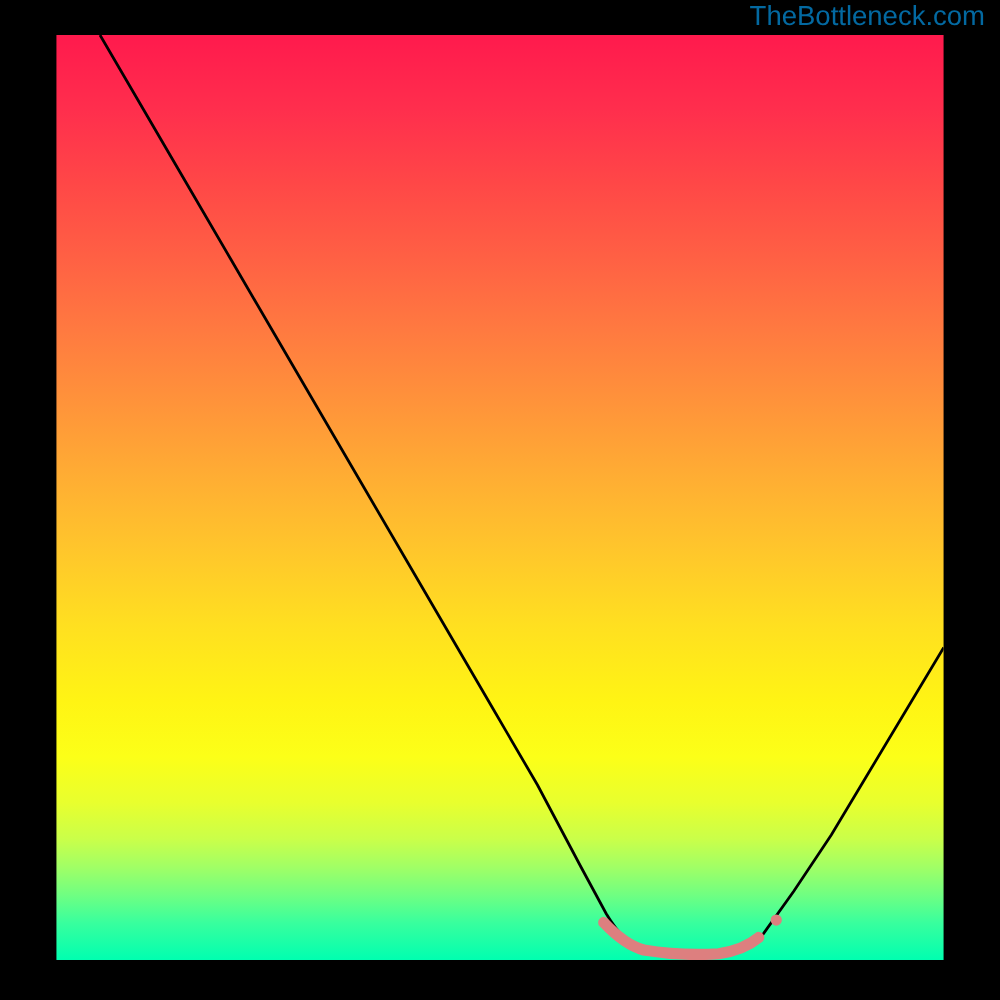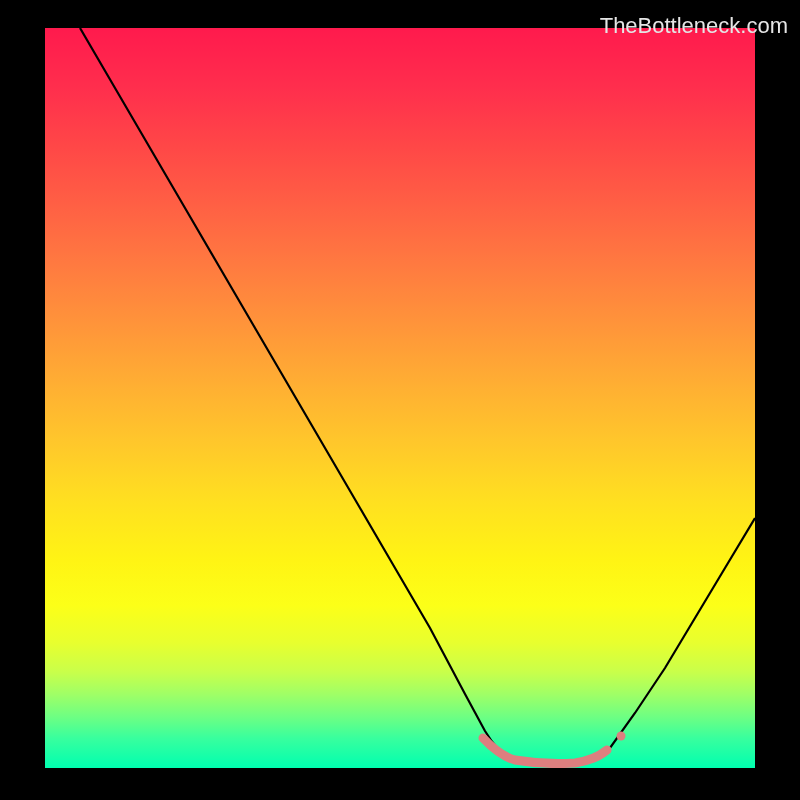--- a/index.html
+++ b/index.html
@@ -5,23 +5,23 @@
   * { margin: 0; padding: 0; box-sizing: border-box; }
   body {
     width: 800px;
     height: 800px;
     background: #000;
     position: relative;
     font-family: Arial, sans-serif;
   }
   .watermark {
     position: absolute;
-    top: 13px;
+    top: 0;
     right: 12px;
-    color: #e5e5e5;
+    color: #0369a1;
     font-size: 22px;
     font-weight: 500;
     z-index: 10;
   }
   .plot-area {
     position: absolute;
     left: 45px;
     top: 28px;
     width: 710px;
     height: 740px;

